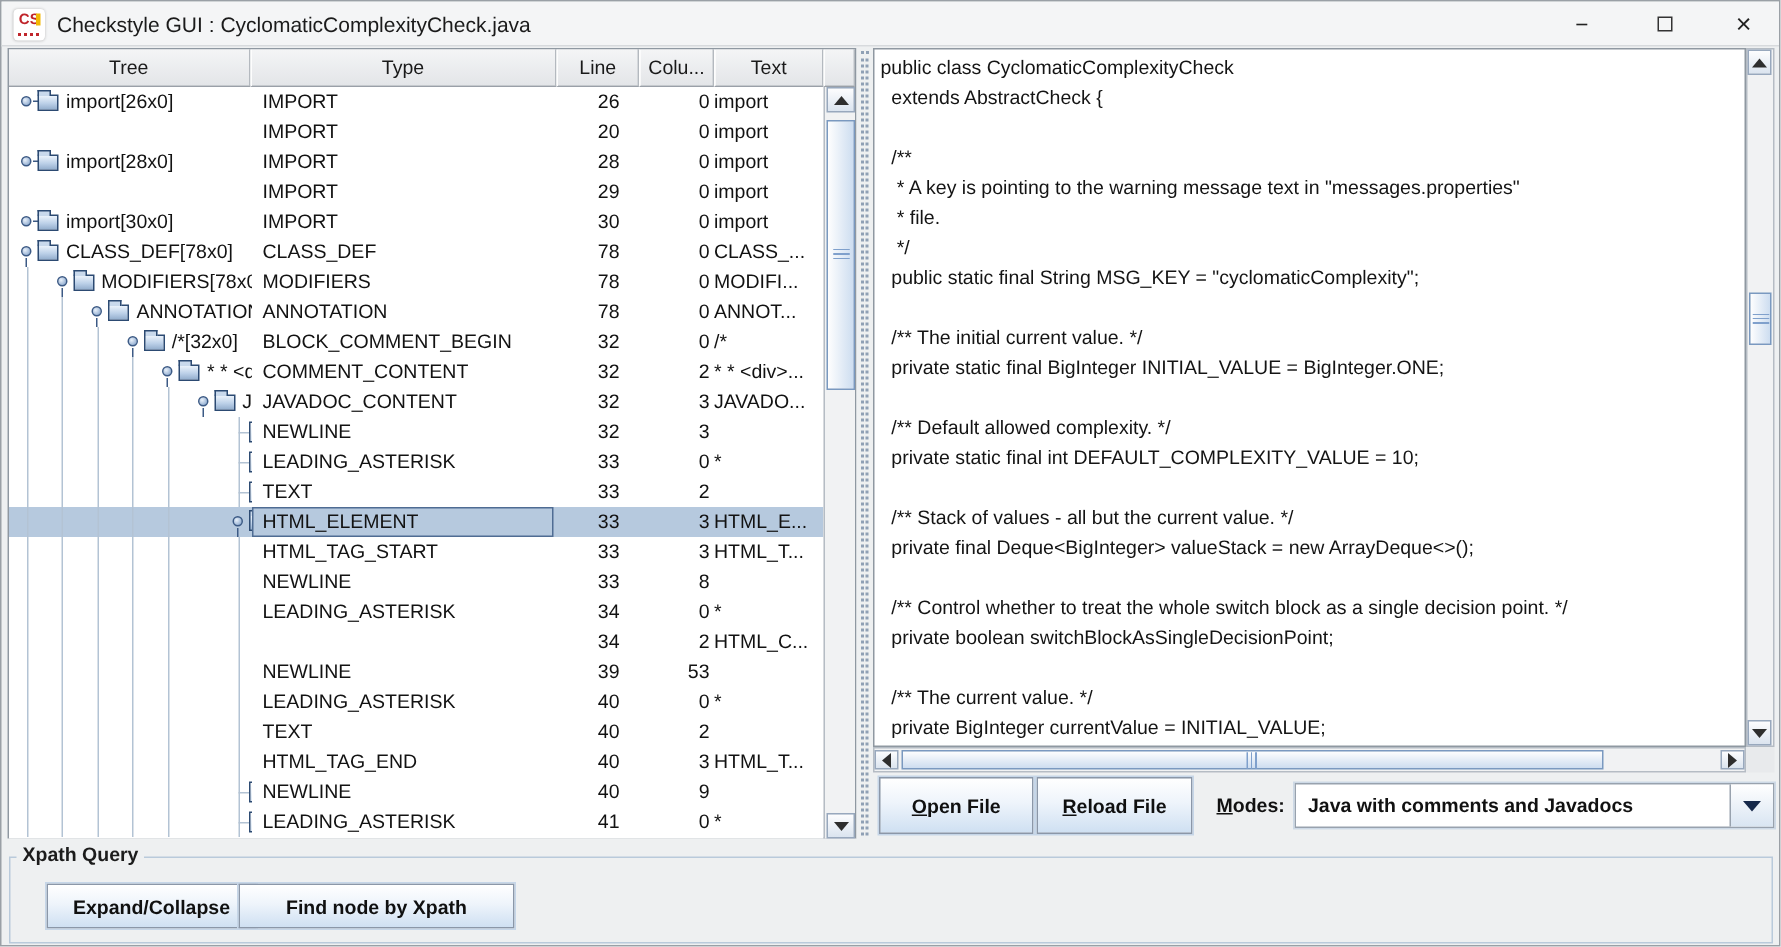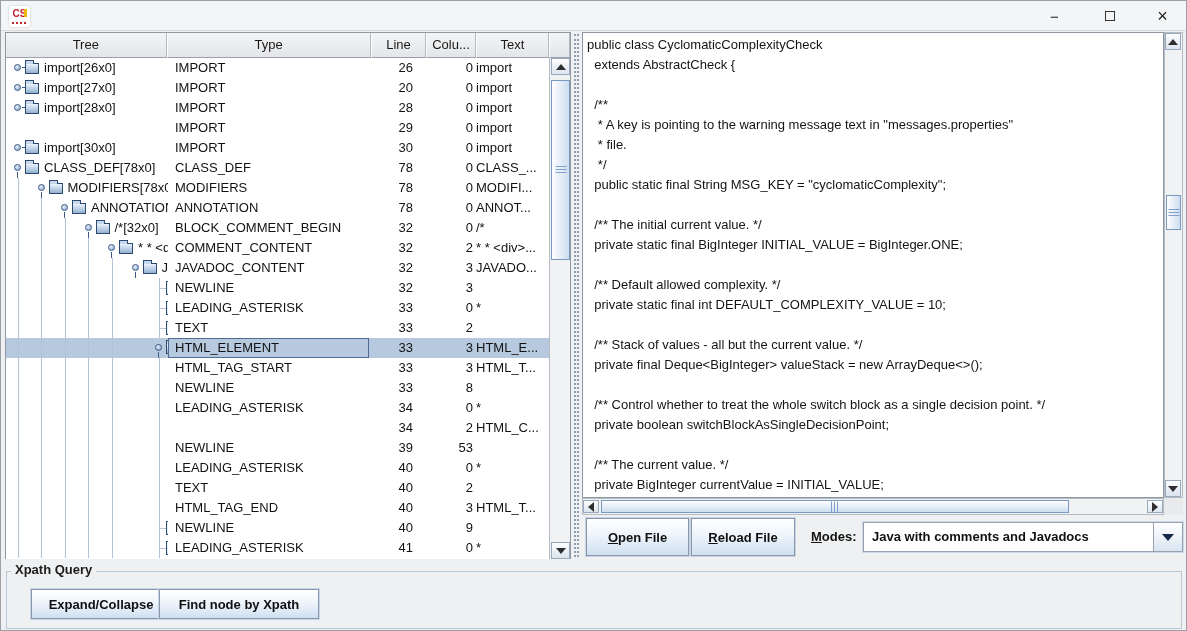--- a/index.html
+++ b/index.html
@@ -91,33 +91,34 @@
   #modes-label{position:absolute;left:810px;top:517px;height:38px;line-height:38px;font-weight:bold;font-size:13px;}
   #combo{position:absolute;left:862px;top:521px;width:320px;height:30px;background:#fff;border:1px solid #98a2ae;outline:1px solid #cdd9e6;}
   #combo-value{position:absolute;left:8px;top:0;height:28px;line-height:28px;font-weight:bold;font-size:13px;white-space:nowrap;}
   #combo-arrow{position:absolute;right:0;top:0;width:29px;height:28px;border-left:1px solid #98a2ae;
      background:linear-gradient(180deg,#ffffff,#d9e5f2);display:flex;align-items:center;justify-content:center;}
   #combo-arrow .tri-down{border-left-width:6px;border-right-width:6px;border-top:7px solid #16294a;}
   
   #xpath-box{position:absolute;left:5px;top:570px;width:1176px;height:58px;border:1px solid #b9cadb;}
   #xpath-title{position:absolute;left:10px;top:561px;padding:0 4px;background:#eef0f1;font-weight:bold;font-size:13px;color:#1c1c1c;}
   #btn-expand{left:30px;top:588px;width:140px;height:30px;}
-  #btn-find{left:158px;top:588px;width:160px;height:30px;}
+  #btn-find{left:158px;top:588px;width:184px;height:30px;}
 </style>
 </head>
 <body>
 
 <div id="win">
 
   <div id="titlebar">
     <div id="appicon">
       <div class="cs">CS</div>
       <div class="bang"></div>
       <div class="dots"></div>
     </div>
+    <div id="title">Checkstyle GUI : CyclomaticComplexityCheck.java</div>
     <div class="winbtn" id="btn-min">
         <span>−</span>
       </div>
     <div class="winbtn" id="btn-max">
         <span class="sq"></span>
       </div>
     <div class="winbtn" id="btn-close">
         <span>×</span>
       </div>
   </div>
@@ -137,25 +138,20 @@
             <div class="knob collapsed" style="left: 8px;"></div>
             <div class="ico-folder" style="left: 19px;"></div>
             <span class="nlabel" style="left: 38px;">import[26x0]</span>
           </div>
           <div class="cell c-type">IMPORT</div>
           <div class="cell c-line">26</div>
           <div class="cell c-col">0</div>
           <div class="cell c-text">import</div>
         </div>
         <div class="trow" style="top: 20px;">
-          <div class="cell c-tree">
-            <div class="knob collapsed" style="left: 8px;"></div>
-            <div class="ico-folder" style="left: 19px;"></div>
-            <span class="nlabel" style="left: 38px;">import[27x0]</span>
-          </div>
           <div class="cell c-type">IMPORT</div>
           <div class="cell c-line">20</div>
           <div class="cell c-col">0</div>
           <div class="cell c-text">import</div>
         </div>
         <div class="trow" style="top: 40px;">
           <div class="cell c-tree">
             <div class="knob collapsed" style="left: 8px;"></div>
             <div class="ico-folder" style="left: 19px;"></div>
             <span class="nlabel" style="left: 38px;">import[28x0]</span>

